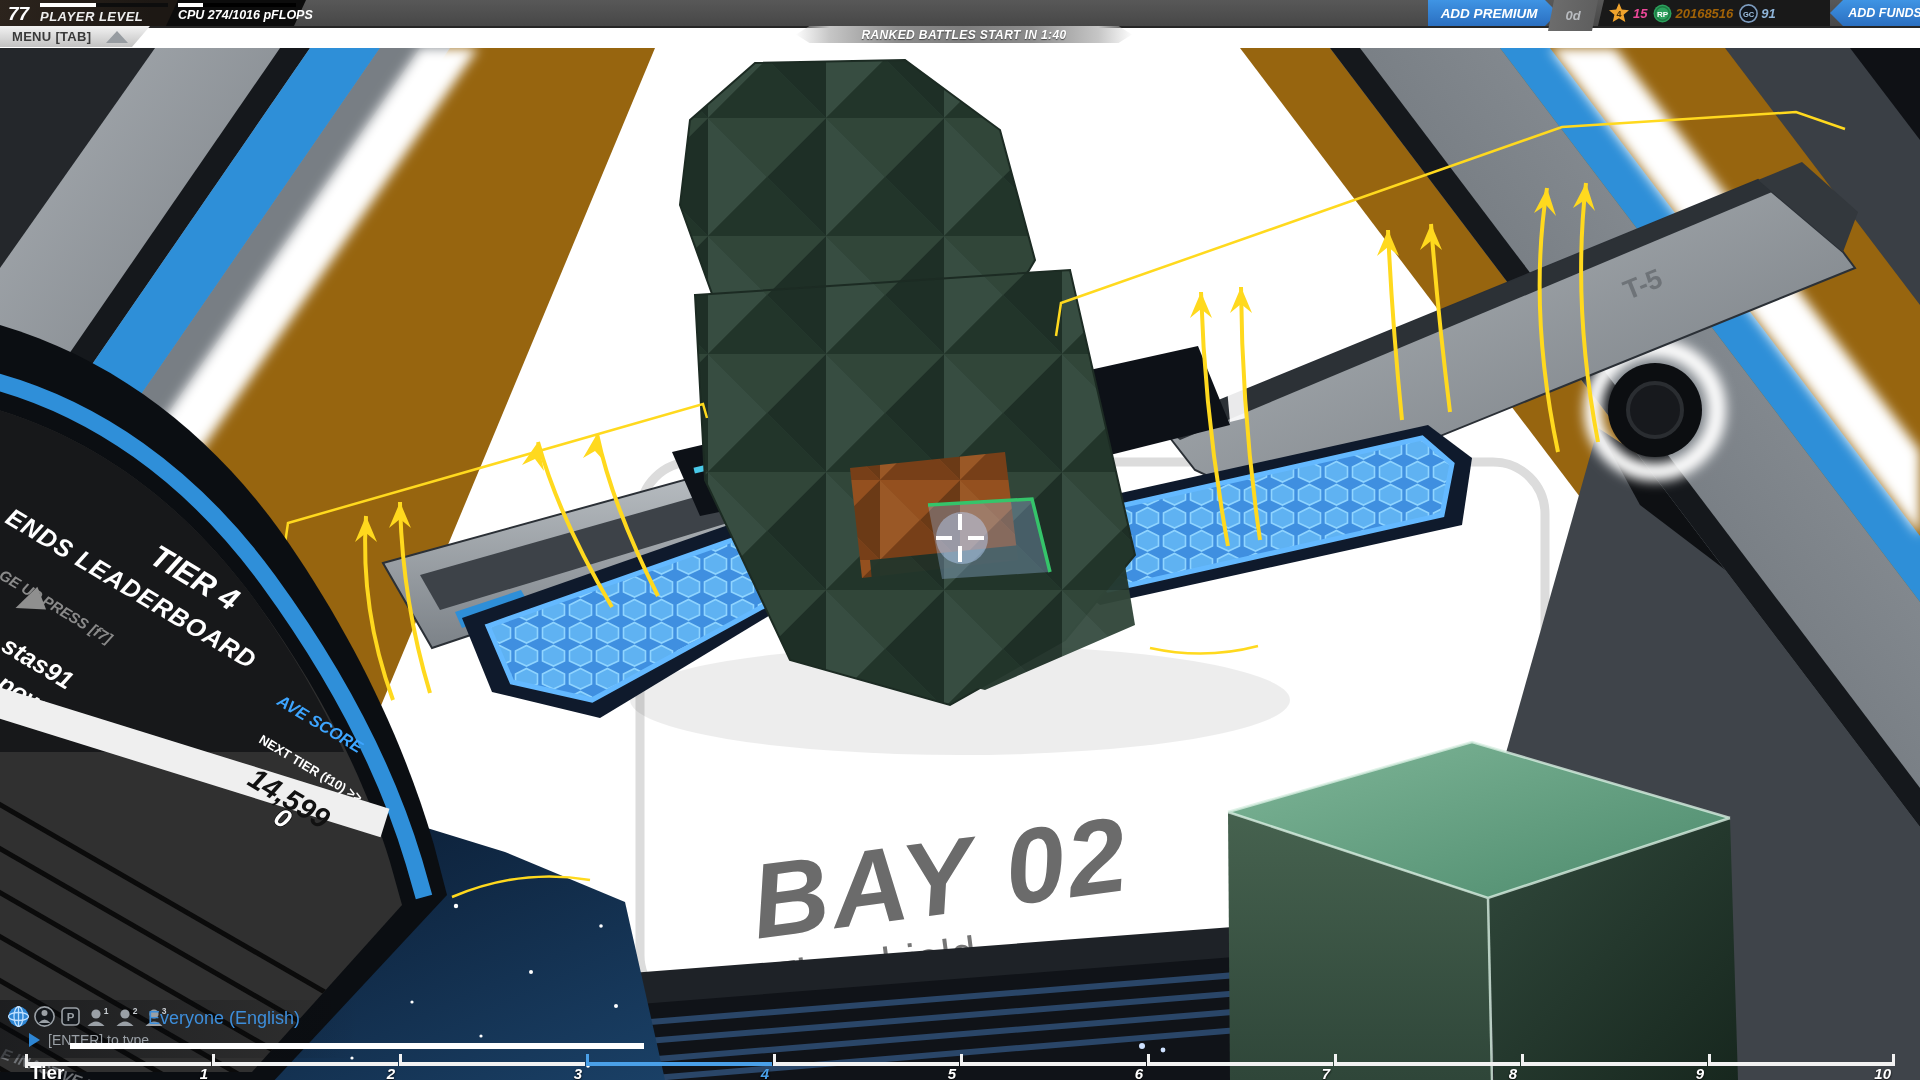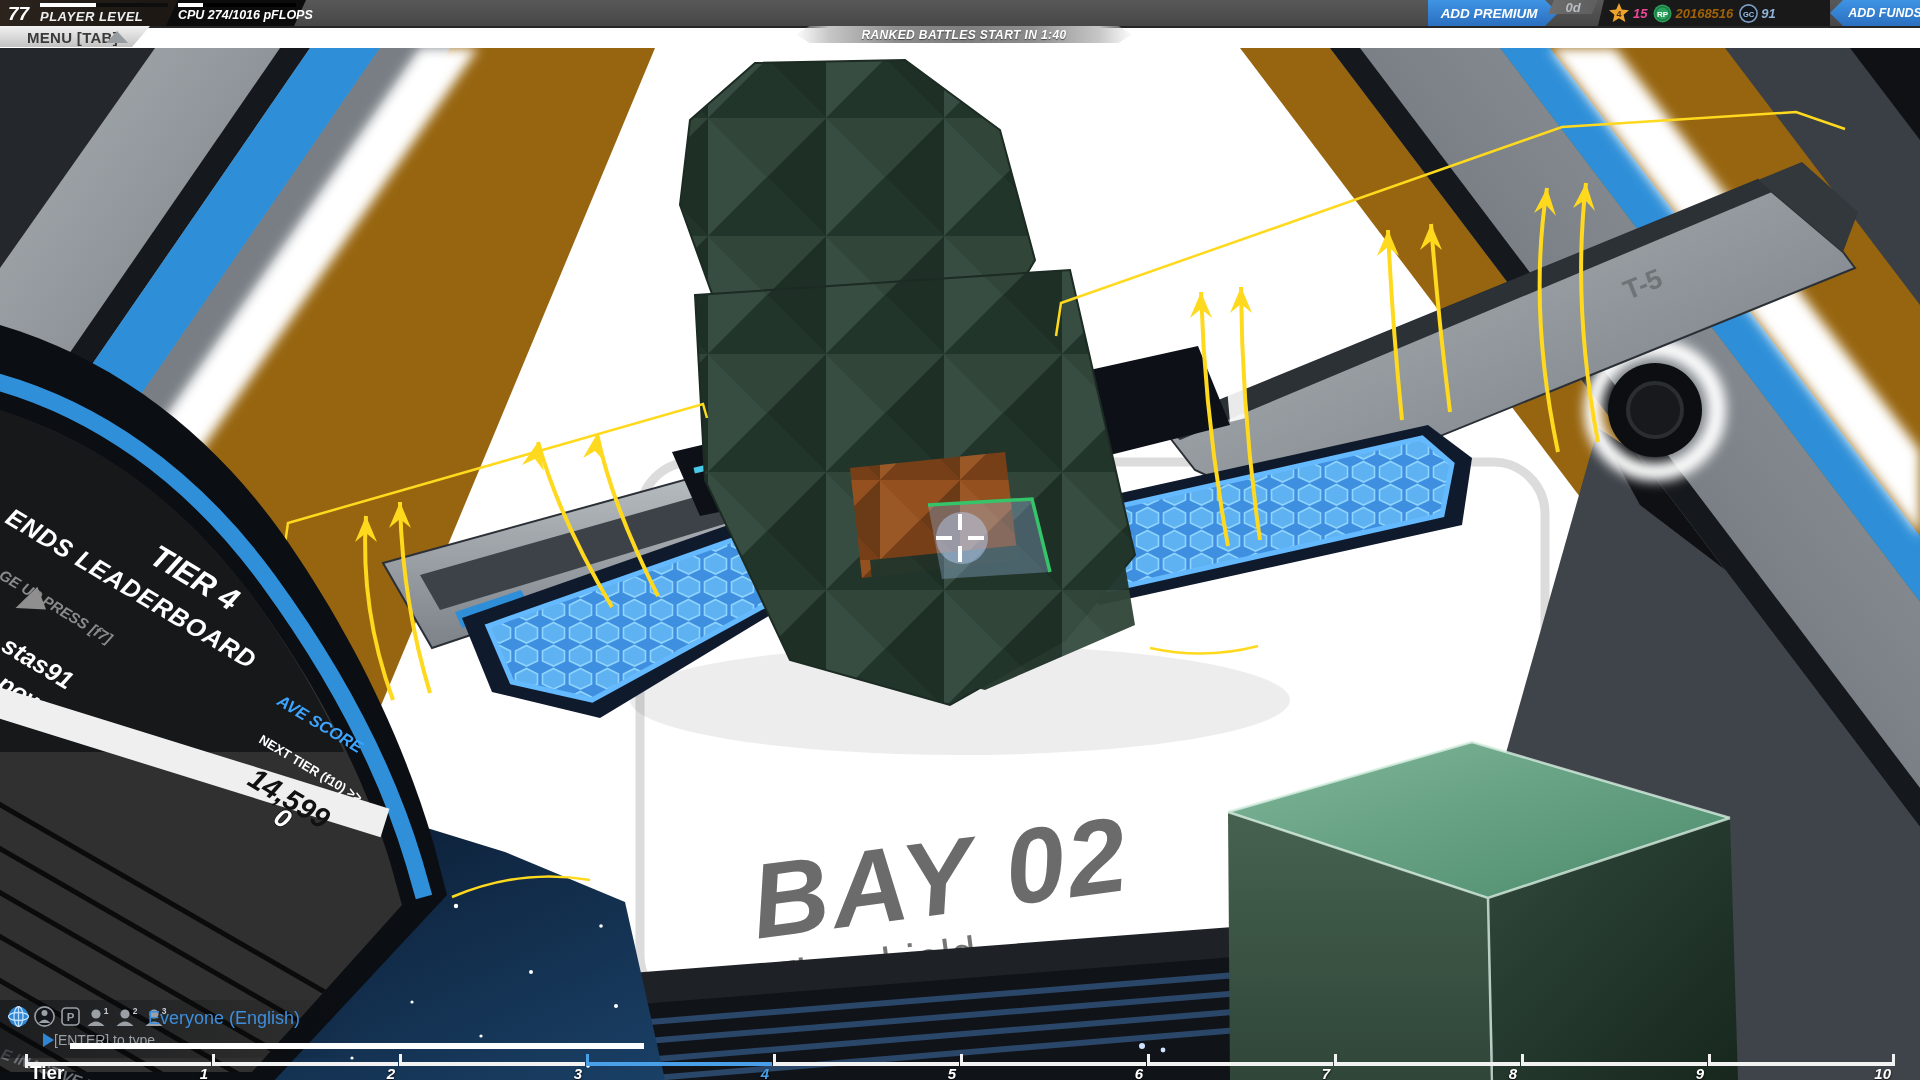--- a/index.html
+++ b/index.html
@@ -17,48 +17,48 @@
   .lvl-track{left:40px;top:3px;width:128px;height:4px;background:#0d0d0d;}
   .lvl-fill{height:4px;background:#fff;}
   .seg-cpu{left:166px;top:0;width:140px;height:26px;background:#0c0c0c;
     clip-path:polygon(12px 0,100% 0,calc(100% - 12px) 100%,0 100%);}
   .cpu-text{left:178px;top:8px;color:#fff;font-size:12.5px;font-weight:bold;font-style:italic;white-space:nowrap;}
   .cpu-track{left:178px;top:3px;width:118px;height:4px;background:#000;}
   .cpu-fill{height:4px;background:#fff;}
   .btn-blue{height:26px;background:linear-gradient(#3f94e4,#2b6fc0);color:#fff;font-weight:bold;
     font-style:italic;font-size:13.5px;display:flex;align-items:center;justify-content:center;cursor:pointer;}
   #addPremium{left:1428px;top:0;width:122px;clip-path:polygon(0 0,calc(100% - 13px) 0,100% 50%,calc(100% - 13px) 100%,0 100%);padding-right:8px;}
-  #premiumDays{left:1548px;top:0;width:50px;height:14px;background:linear-gradient(100deg,#6e6e6e,#5d5d5d);
+  #premiumDays{left:1548px;top:0;width:50px;height:31px;background:linear-gradient(100deg,#6e6e6e,#5d5d5d);
     clip-path:polygon(6px 0,100% 0,calc(100% - 6px) 100%,0 100%);
     color:#b9bcc0;font-weight:bold;font-style:italic;font-size:13px;display:flex;align-items:center;justify-content:center;}
   #statSeg{left:1598px;top:0;width:232px;height:26px;background:#191919;
     clip-path:polygon(6px 0,100% 0,100% 100%,0 100%);display:flex;align-items:center;gap:6px;padding-left:10px;box-sizing:border-box;}
   .stat{display:flex;align-items:center;gap:3px;}
   .stat small{font-size:13px;font-weight:bold;font-style:italic;}
   #addFunds{left:1830px;top:0;width:90px;clip-path:polygon(13px 0,100% 0,100% 100%,13px 100%,0 50%);padding-left:10px;font-size:12.5px;}
 
   
   #menuTab{left:0;top:26px;width:150px;height:21px;background:linear-gradient(#f2f2f2,#c2c2c2);
     clip-path:polygon(0 0,100% 0,calc(100% - 18px) 100%,0 100%);z-index:40;cursor:pointer;}
-  #menuTab span{position:absolute;left:27px;top:3px;color:#3a3a3a;font-size:15px;font-weight:bold;letter-spacing:.3px;}
+  #menuTab span{position:absolute;left:12px;top:3px;color:#3a3a3a;font-size:13px;font-weight:bold;letter-spacing:.3px;}
   #menuTab .tri{position:absolute;left:106px;top:5px;width:0;height:0;border-left:11px solid transparent;
     border-right:11px solid transparent;border-bottom:12px solid #97general;border-bottom:12px solid #979ca1;}
 
   
   #banner{left:796px;top:26px;width:336px;height:17px;z-index:40;
     background:linear-gradient(90deg,rgba(233,233,233,.1),#c6c6c6 10%,#8c8c8c 30%,#7e7e7e 50%,#8c8c8c 70%,#c6c6c6 90%,rgba(233,233,233,.1));
     clip-path:polygon(0 50%,4% 0,96% 0,100% 50%,96% 100%,4% 100%);
     display:flex;align-items:center;justify-content:center;}
   #banner span{color:#fff;font-size:12px;font-weight:bold;font-style:italic;letter-spacing:.4px;text-shadow:0 1px 1px #444;}
 
   
   #chat{left:0;top:1000px;width:360px;height:58px;z-index:45;background:linear-gradient(90deg,rgba(6,8,12,.45),rgba(6,8,12,0));}
   #chatIcons{position:absolute;left:8px;top:6px;display:flex;gap:5px;align-items:center;}
   #chatChannel{position:absolute;left:148px;top:8px;color:#3d8edb;font-size:18px;cursor:pointer;}
-  #chatHintRow{position:absolute;left:24px;top:32px;display:flex;align-items:center;padding-left:19px;}
+  #chatHintRow{position:absolute;left:10px;top:32px;display:flex;align-items:center;gap:8px;padding-left:19px;}
   #chatHintRow .play{width:0;height:0;border-top:7px solid transparent;border-bottom:7px solid transparent;border-left:11px solid #2e86d4;}
   #chatHint{color:#9aa0a6;font-size:14px;}
 
   
   #progressBar{left:70px;top:1043px;width:1850px;height:6px;z-index:46;}
   #progressBar .fill{height:6px;background:#fff;}
   #ruler{left:25px;top:1054px;width:1870px;height:26px;display:flex;z-index:46;}
   .seg{position:relative;flex:1;height:26px;}
   .seg .line{position:absolute;left:0;right:1px;top:8px;height:4px;background:#f2f2f2;}
   .seg .tick{position:absolute;left:0;top:0;width:3px;height:12px;background:#f2f2f2;}

